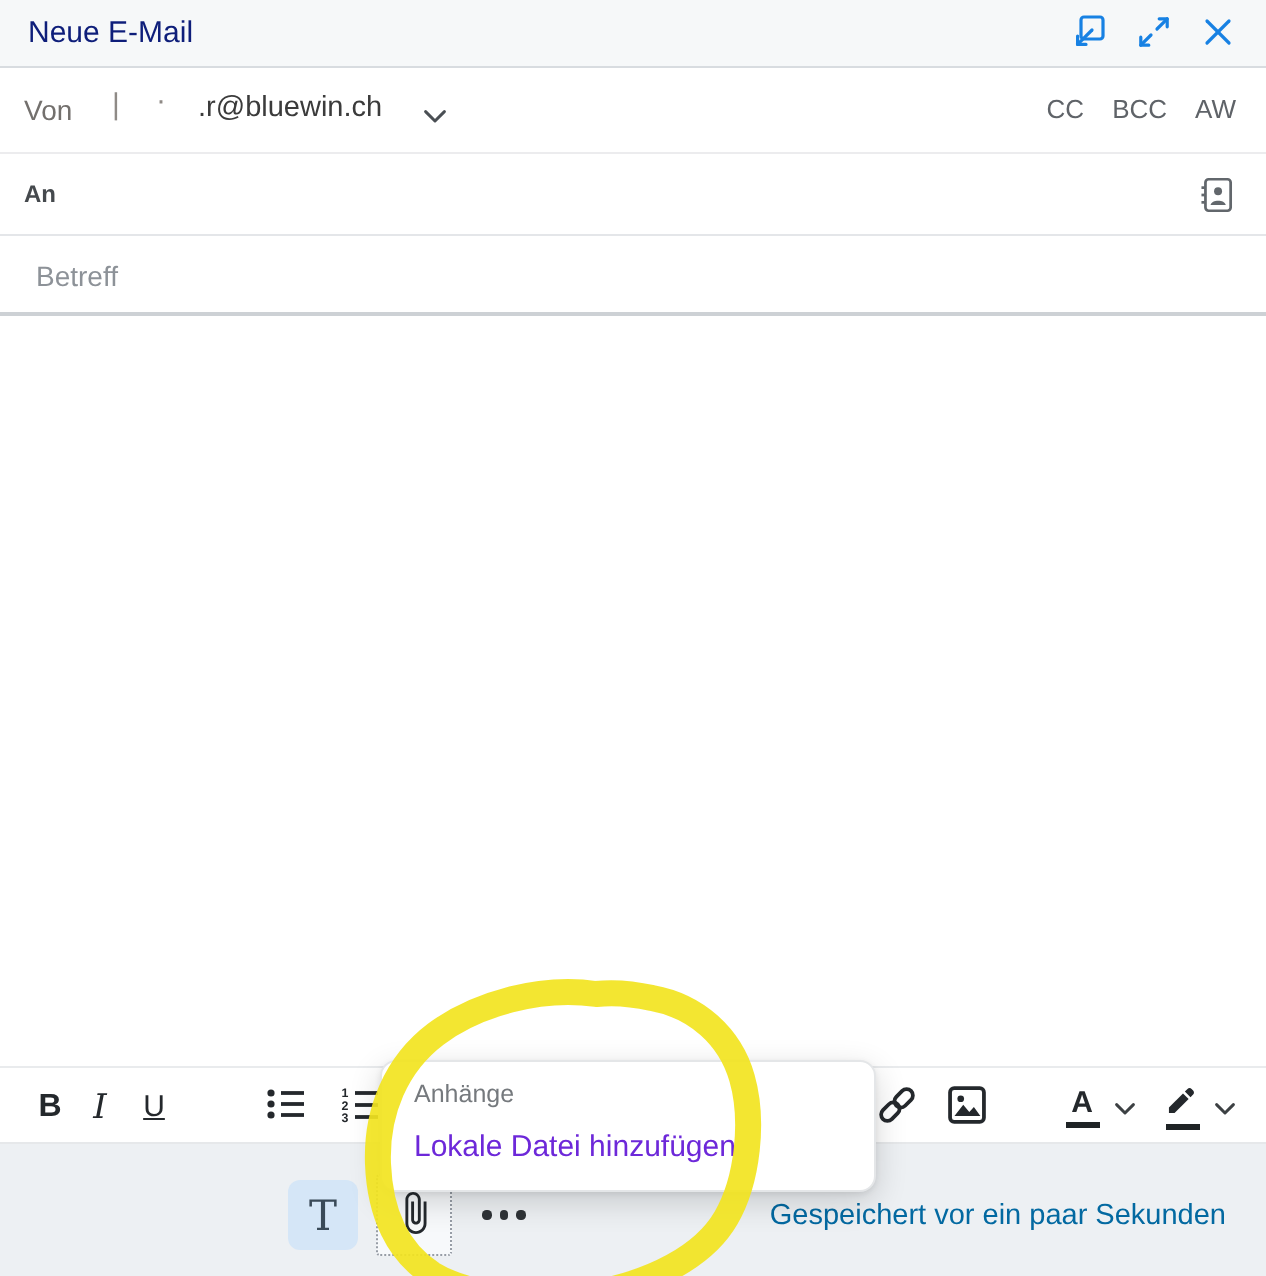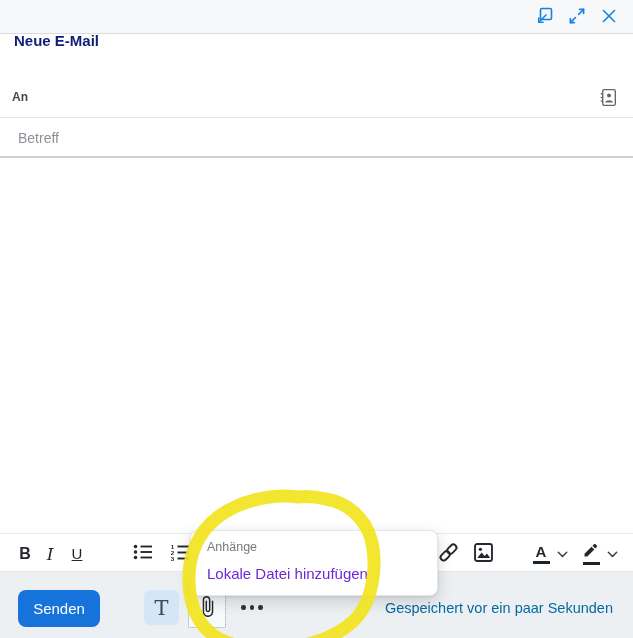--- a/index.html
+++ b/index.html
@@ -3,21 +3,21 @@
 <meta charset="utf-8">
 <style>
   * { margin:0; padding:0; box-sizing:border-box; }
   html,body { width:633px; height:638px; }
   body { font-family:"Liberation Sans","DejaVu Sans",sans-serif; background:#fff; overflow:hidden; }
   #app { position:relative; width:633px; height:638px; background:#fff; }
 
   
   .header { position:absolute; left:0; top:0; width:633px; height:34px;
             background:#f6f8f9; border-bottom:1px solid #d8dce0; }
-  .title { position:absolute; left:14px; top:8px; font-size:15px; font-weight:700; color:#0e1e7a;margin-top:24px; }
+  .title { position:absolute; left:14px; top:8px; font-size:15px; font-weight:400; color:#0e1e7a; }
   .hbtn { position:absolute; top:5px; width:24px; height:24px; display:flex;
           align-items:center; justify-content:center; background:none; border:0; cursor:pointer; }
   .hbtn.popout { left:533px; } .hbtn.expand { left:565px; } .hbtn.close { left:597px; }
 
   
   .row { position:absolute; left:0; width:633px; background:#fff; }
   .row-von { top:34px; height:43px; border-bottom:1px solid #ececee; }
   .row-an  { top:78px; height:40px; border-bottom:1px solid #e4e6e9; }
   .row-betreff { top:118px; height:40px; border-bottom:2px solid #cdd1d5; }
 
@@ -112,20 +112,39 @@
     <button class="hbtn close">
       <span>
         <svg width="20" height="20" viewBox="0 0 20 20" fill="none" stroke="#1781e3" stroke-width="1.6" stroke-linecap="round">
           <path d="M4.5 4.5 L15.5 15.5"></path>
             <path d="M15.5 4.5 L4.5 15.5"></path>
         </svg>
       </span>
     </button>
   </div>
 
+  <div class="row row-von">
+
+    <span class="lbl-von">Von</span>
+    <span class="mask-cursor">|</span>
+    <span class="mask-dot">·</span>
+    <span class="von-email">.r@bluewin.ch</span>
+    <button class="von-chev">
+      <span>
+        <svg width="13" height="9" viewBox="0 0 13 9" fill="none" stroke="#4a4f54" stroke-width="1.5" stroke-linecap="round" stroke-linejoin="round">
+          <path d="M1.8 1.8 L6.5 6.5 L11.2 1.8"></path>
+        </svg>
+      </span>
+    </button>
+    <div class="toggles">
+      <button class="toggle">CC</button>
+      <button class="toggle">BCC</button>
+      <button class="toggle">AW</button>
+    </div>
+  </div>
 
   <div class="row row-an">
     <span class="lbl-an">An</span>
     <button class="book-btn">
       <span>
         <svg width="21" height="21" viewBox="0 0 20 20" fill="none" stroke="#62676c" stroke-width="1.3">
           <rect x="4.5" y="2.5" width="12" height="15" rx="1.5"></rect>
           <path d="M2.6 6.5 h1.9"></path>
             <path d="M2.6 10 h1.9"></path>
             <path d="M2.6 13.5 h1.9"></path>
@@ -218,21 +237,20 @@
     <button class="tb-btn tb-chev-h">
       <span>
         <svg width="11" height="7" viewBox="0 0 11 7" fill="none" stroke="#3c4043" stroke-width="1.5" stroke-linecap="round" stroke-linejoin="round">
           <path d="M1.3 1.3 L5.5 5.5 L9.7 1.3"></path>
         </svg>
       </span>
     </button>
   </div>
 
   <div class="footer">
-    <button class="send-btn">Senden</button>
     <button class="t-btn">T</button>
     <button class="clip-btn">
       <span>
         <svg width="23" height="23" viewBox="0 0 24 24" fill="#24292e">
           <path d="M16.5 6v11.5c0 2.21-1.79 4-4 4s-4-1.79-4-4V5c0-1.38 1.12-2.5 2.5-2.5s2.5 1.12 2.5 2.5v10.5c0 .55-.45 1-1 1s-1-.45-1-1V6H10v9.5c0 1.38 1.12 2.5 2.5 2.5s2.5-1.12 2.5-2.5V5c0-2.21-1.79-4-4-4S7 2.79 7 5v12.5c0 3.04 2.46 5.5 5.5 5.5s5.5-2.46 5.5-5.5V6h-1.5z"></path>
         </svg>
       </span>
     </button>
     <button class="more-btn">
       <span style="display:flex;gap:4px;">

